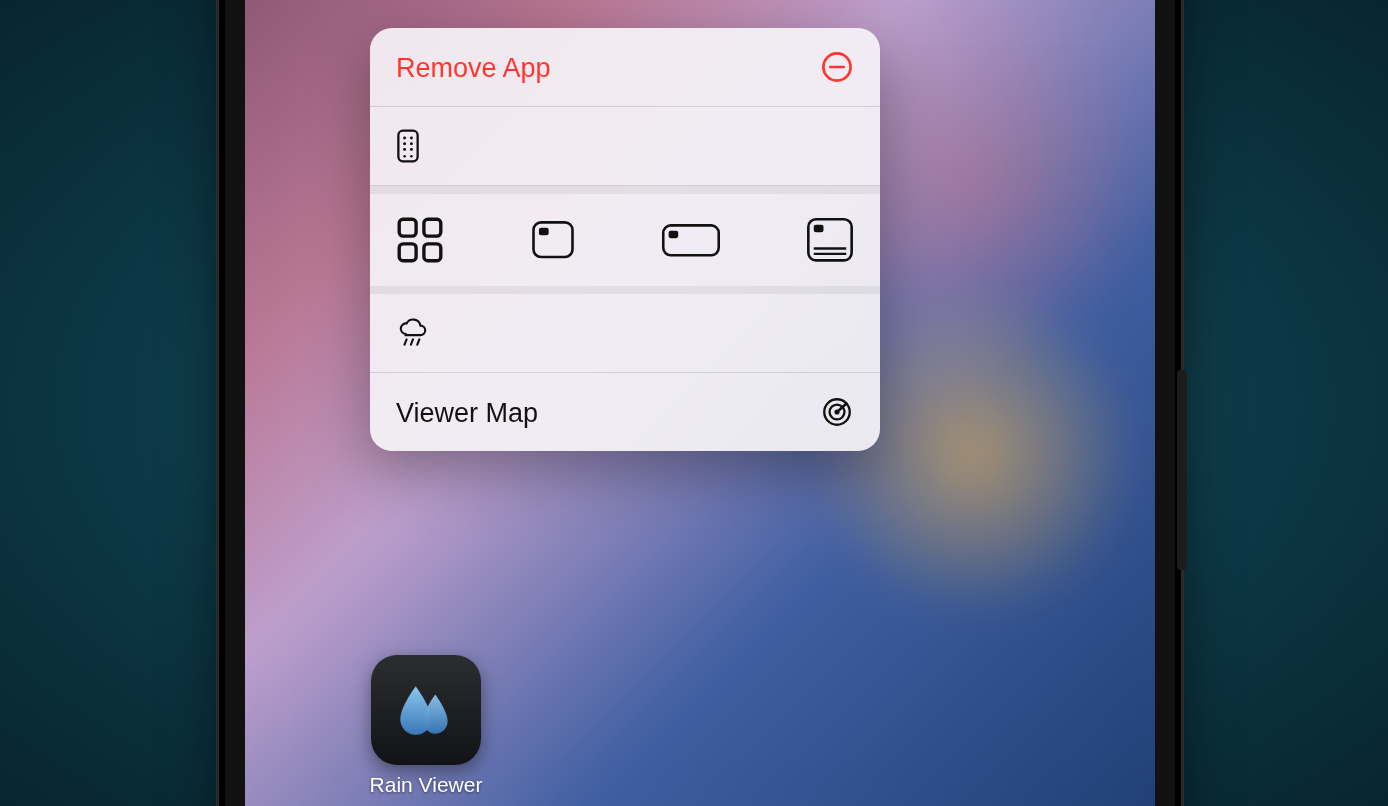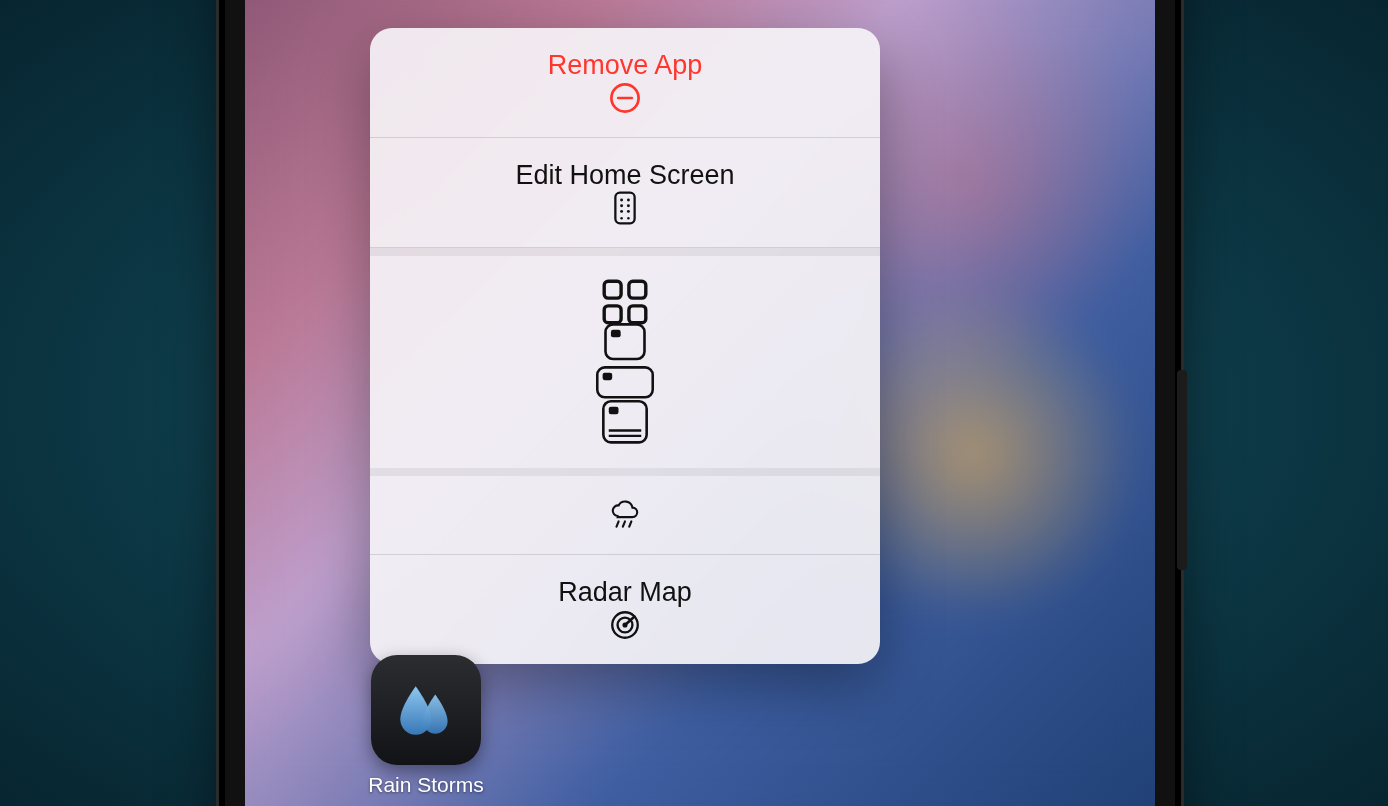--- a/index.html
+++ b/index.html
@@ -59,28 +59,27 @@
     top: 158px;
     width: 510px;
     background: rgba(245,243,246,0.92);
     border-radius: 22px;
     box-shadow: 0 20px 60px rgba(0,0,0,0.35);
     backdrop-filter: blur(30px) saturate(1.2);
     overflow: hidden;
   }
   .menu-item {
     display: flex;
-    align-items: center;
+    align-items: flex-end;
     justify-content: space-between;
     padding: 22px 26px;
     font-size: 27px;
     color: #111;
     border-bottom: 1px solid rgba(0,0,0,0.12);
     cursor: pointer;
-    flex-direction: column;
   }
   .menu-item:last-child { border-bottom: none; }
   .menu-item.destructive { color: #ff3830; }
   .menu-item.widget-grid-row {
     padding: 26px 24px;
     border-top: 8px solid rgba(0,0,0,0.06);
     border-bottom: 8px solid rgba(0,0,0,0.06);
     justify-content: space-between;
   }
   .menu-item.below-gap {}
@@ -140,21 +139,20 @@
         <span>Remove App</span>
         <span class="menu-icon">
           <svg viewBox="0 0 30 30">
               <circle cx="15" cy="15" r="12" fill="none" stroke="#ff3830" stroke-width="2.4"></circle>
               <line x1="9" y1="15" x2="21" y2="15" stroke="#ff3830" stroke-width="2.4" stroke-linecap="round"></line>
             </svg>
         </span>
       </div>
 
       <div class="menu-item">
-        <span>Edit Home Screen</span>
         <span class="menu-icon" style="width:24px;height:34px;">
           <svg viewBox="0 0 20 30">
             <rect x="1.5" y="1.5" width="17" height="27" rx="4" fill="none" stroke="#111" stroke-width="2"></rect>
             <circle cx="7" cy="8" r="1.3" fill="#111"></circle>
               <circle cx="13" cy="8" r="1.3" fill="#111"></circle>
             <circle cx="7" cy="13" r="1.3" fill="#111"></circle>
               <circle cx="13" cy="13" r="1.3" fill="#111"></circle>
             <circle cx="7" cy="18" r="1.3" fill="#111"></circle>
               <circle cx="13" cy="18" r="1.3" fill="#111"></circle>
             <circle cx="7" cy="24" r="1.1" fill="#111"></circle>
@@ -199,21 +197,21 @@
           <svg viewBox="0 0 32 32">
             <path d="M9 16 a5 5 0 0 1 1-10 a7 7 0 0 1 13 2 a4.5 4.5 0 0 1 0 9 H9z" fill="none" stroke="#111" stroke-width="2" transform="translate(0,1)"></path>
             <line x1="10" y1="22" x2="8" y2="27" stroke="#111" stroke-width="2" stroke-linecap="round"></line>
             <line x1="16" y1="22" x2="14" y2="27" stroke="#111" stroke-width="2" stroke-linecap="round"></line>
             <line x1="22" y1="22" x2="20" y2="27" stroke="#111" stroke-width="2" stroke-linecap="round"></line>
           </svg>
         </span>
       </div>
 
       <div class="menu-item">
-        <span>Radar Map</span>
+        <span>Viewer Map</span>
         <span class="menu-icon">
           <svg viewBox="0 0 32 32">
             <circle cx="16" cy="16" r="12" fill="none" stroke="#111" stroke-width="2.2"></circle>
             <circle cx="16" cy="16" r="7" fill="none" stroke="#111" stroke-width="2.2"></circle>
             <circle cx="16" cy="16" r="2.4" fill="#111"></circle>
             <line x1="16" y1="16" x2="25" y2="8" stroke="#111" stroke-width="2.4" stroke-linecap="round"></line>
           </svg>
         </span>
       </div>
 
@@ -226,17 +224,17 @@
           <defs>
             <linearGradient id="dropg" x1="0" y1="0" x2="0" y2="1">
               <stop offset="0" stop-color="#8fc6ec"></stop>
               <stop offset="1" stop-color="#3b78b5"></stop>
             </linearGradient>
           </defs>
           <path d="M25 12 C25 12 10 32 10 44 a15 15 0 0 0 30 0 C40 32 25 12 25 12 Z" fill="url(#dropg)"></path>
           <path d="M44 20 C44 20 32 36 32 46 a12 12 0 0 0 24 0 C56 36 44 20 44 20 Z" fill="url(#dropg)" opacity="0.95"></path>
         </svg>
       </div>
-      <div class="app-label">Rain Storms</div>
+      <div class="app-label">Rain Viewer</div>
     </div>
 
   </div>
 </div>
 
 </body></html>

